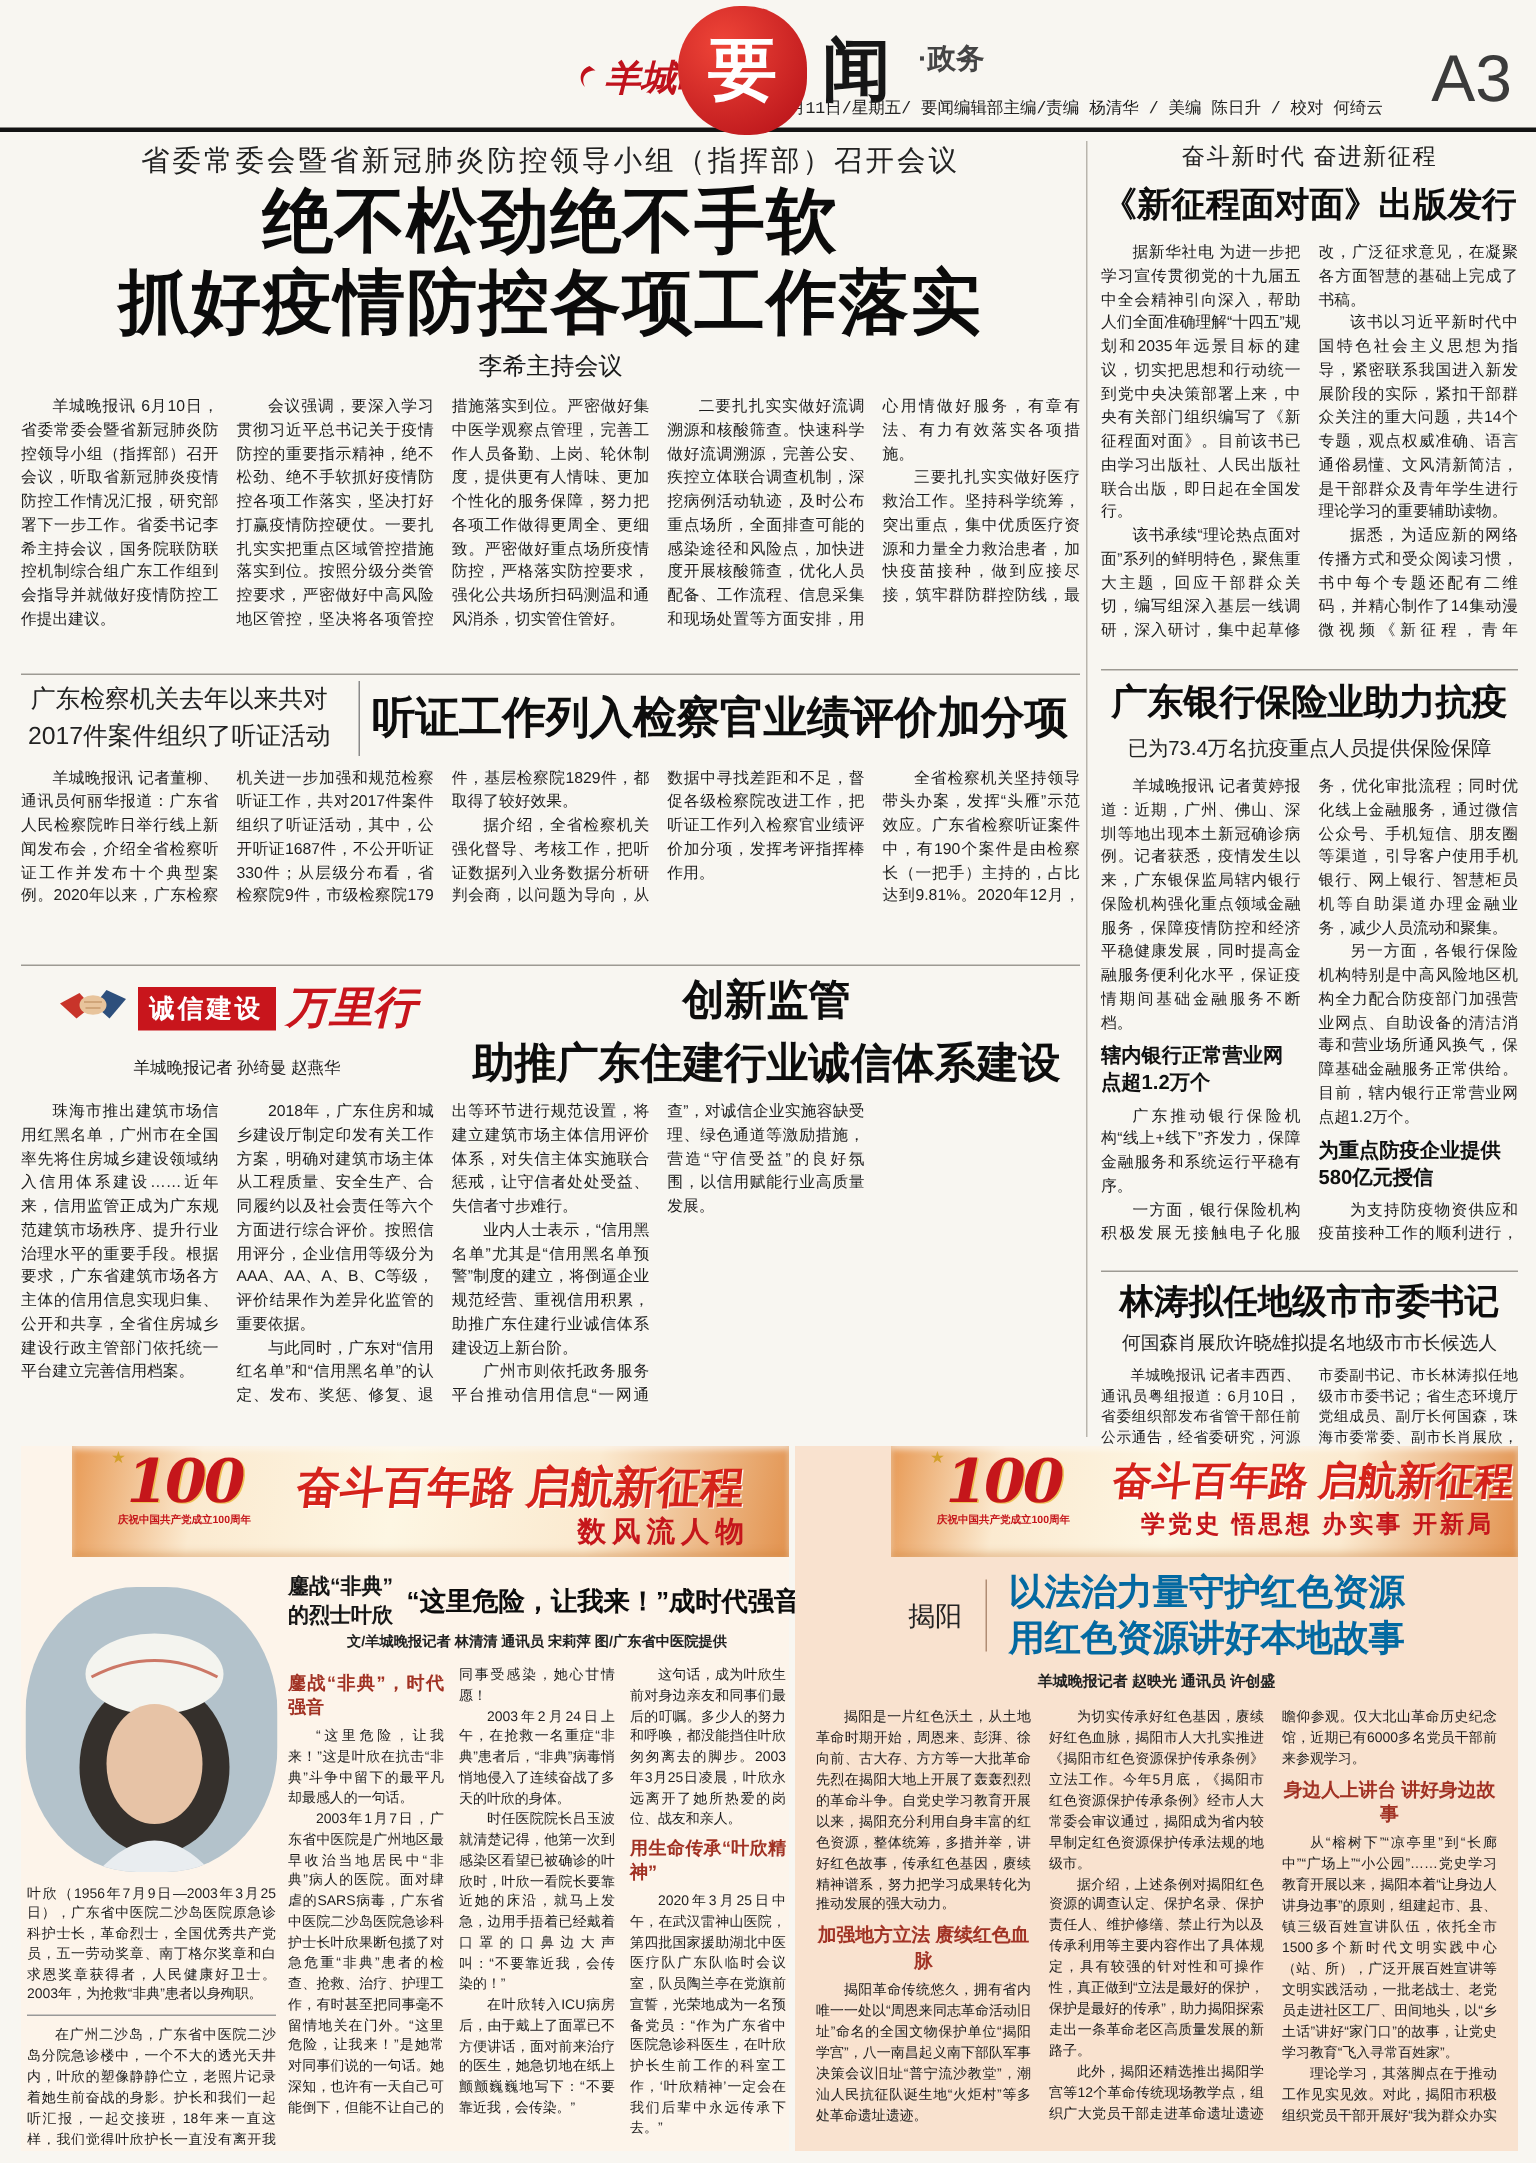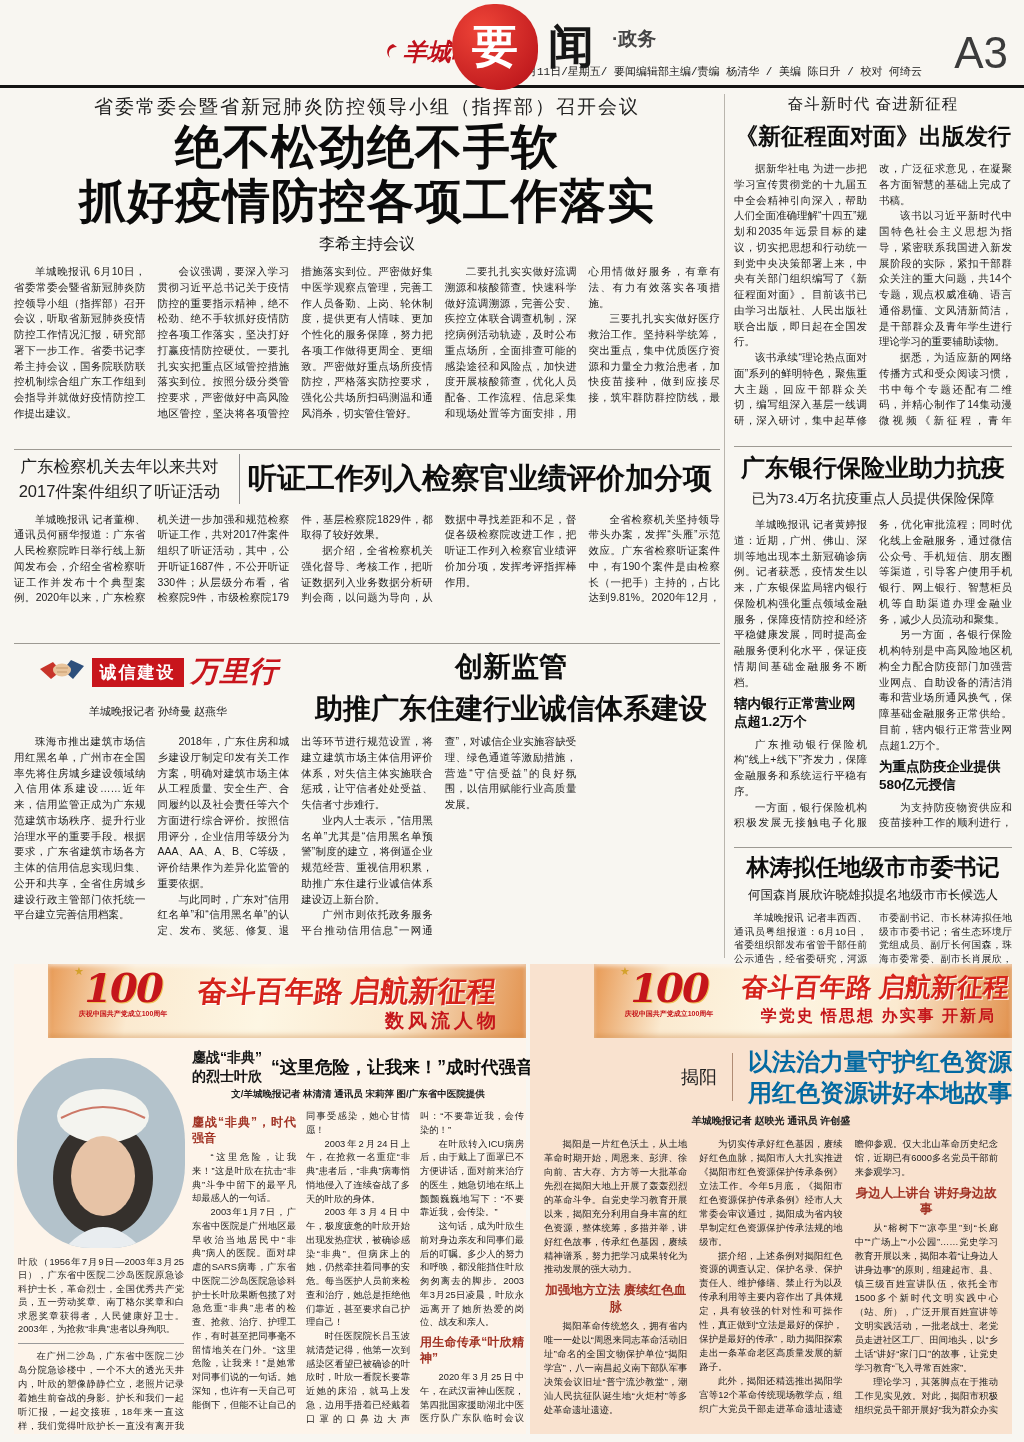--- a/index.html
+++ b/index.html
@@ -102,21 +102,21 @@
               border-bottom:1px solid #999;padding-bottom:6px;color:#1d1d1d;}
   .yx-side{position:absolute;left:4px;top:386px;width:166px;height:80px;overflow:hidden;
            font-size:9.3px;line-height:1.5;text-align:justify;}
   .yx-side p{margin:0;text-indent:2em;}
   .yx-body{position:absolute;left:178px;top:146px;width:332px;height:320px;overflow:hidden;
            column-count:3;column-gap:10px;column-fill:auto;font-size:9.3px;line-height:1.48;text-align:justify;}
   .yx-body p{margin:0;text-indent:2em;}
   .yx-body h4{margin:5px 0;text-indent:0;font-size:12px;color:#a13224;line-height:1.3;}
 
   
-  .jy-head{position:absolute;left:0;top:82px;width:100%;display:flex;justify-content:flex-end;align-items:center;gap:15px;}
+  .jy-head{position:absolute;left:0;top:82px;width:100%;display:flex;justify-content:center;align-items:center;gap:15px;}
   .jy-tag{font-size:18px;color:#222;padding:12px 15px 12px 0;border-right:1px solid #b08c74;}
   .jy-hl{font-size:24px;font-weight:900;line-height:1.3;color:#0369a1;}
   .jy-byline{position:absolute;top:150px;width:100%;text-align:center;font-size:10px;font-weight:700;color:#222;}
   .jy-body{position:absolute;left:14px;top:174px;width:454px;height:288px;overflow:hidden;
            column-count:3;column-gap:12px;column-fill:auto;font-size:9.3px;line-height:1.5;text-align:justify;}
   .jy-body p{margin:0;text-indent:2em;}
   .jy-body h4{margin:5px 0;text-indent:0;text-align:center;font-size:12.5px;color:#a13224;line-height:1.3;}
 </style>
 </head>
 <body>
@@ -271,21 +271,20 @@
     </div>
     <div class="yx-caption">叶欣（1956年7月9日—2003年3月25日），广东省中医院二沙岛医院原急诊科护士长，革命烈士，全国优秀共产党员，五一劳动奖章、南丁格尔奖章和白求恩奖章获得者，人民健康好卫士。2003年，为抢救“非典”患者以身殉职。</div>
     <div class="yx-side">
         <p>在广州二沙岛，广东省中医院二沙岛分院急诊楼中，一个不大的透光天井内，叶欣的塑像静静伫立，老照片记录着她生前奋战的身影。护长和我们一起听汇报，一起交接班，18年来一直这样，我们觉得叶欣护长一直没有离开我们！</p>
       </div>
     <div class="yx-body">
         <h4>鏖战“非典”，时代强音</h4>
         <p>“这里危险，让我来！”这是叶欣在抗击“非典”斗争中留下的最平凡却最感人的一句话。</p>
         <p>2003年1月7日，广东省中医院是广州地区最早收治当地居民中“非典”病人的医院。面对肆虐的SARS病毒，广东省中医院二沙岛医院急诊科护士长叶欣果断包揽了对急危重“非典”患者的检查、抢救、治疗、护理工作，有时甚至把同事毫不留情地关在门外。“这里危险，让我来！”是她常对同事们说的一句话。她深知，也许有一天自己可能倒下，但能不让自己的同事受感染，她心甘情愿！</p>
         <p>2003年2月24日上午，在抢救一名重症“非典”患者后，“非典”病毒悄悄地侵入了连续奋战了多天的叶欣的身体。</p>
-        <p>2003年3月4日中午，极度疲惫的叶欣开始出现发热症状，被确诊感染“非典”。但病床上的她，仍然牵挂着同事的安危。每当医护人员前来检查和治疗，她总是拒绝他们靠近，甚至要求自己护理自己！</p>
         <p>时任医院院长吕玉波就清楚记得，他第一次到感染区看望已被确诊的叶欣时，叶欣一看院长要靠近她的床沿，就马上发急，边用手捂着已经戴着口罩的口鼻边大声叫：“不要靠近我，会传染的！”</p>
         <p>在叶欣转入ICU病房后，由于戴上了面罩已不方便讲话，面对前来治疗的医生，她急切地在纸上颤颤巍巍地写下：“不要靠近我，会传染。”</p>
         <p>这句话，成为叶欣生前对身边亲友和同事们最后的叮嘱。多少人的努力和呼唤，都没能挡住叶欣匆匆离去的脚步。2003年3月25日凌晨，叶欣永远离开了她所热爱的岗位、战友和亲人。</p>
         <h4>用生命传承“叶欣精神”</h4>
         <p>2020年3月25日中午，在武汉雷神山医院，第四批国家援助湖北中医医疗队广东队临时会议室，队员陶兰亭在党旗前宣誓，光荣地成为一名预备党员：“作为广东省中医院急诊科医生，在叶欣护长生前工作的科室工作，‘叶欣精神’一定会在我们后辈中永远传承下去。”</p>
       </div>
   </div>
 
   <div id="block-right">
     <div class="banner">

